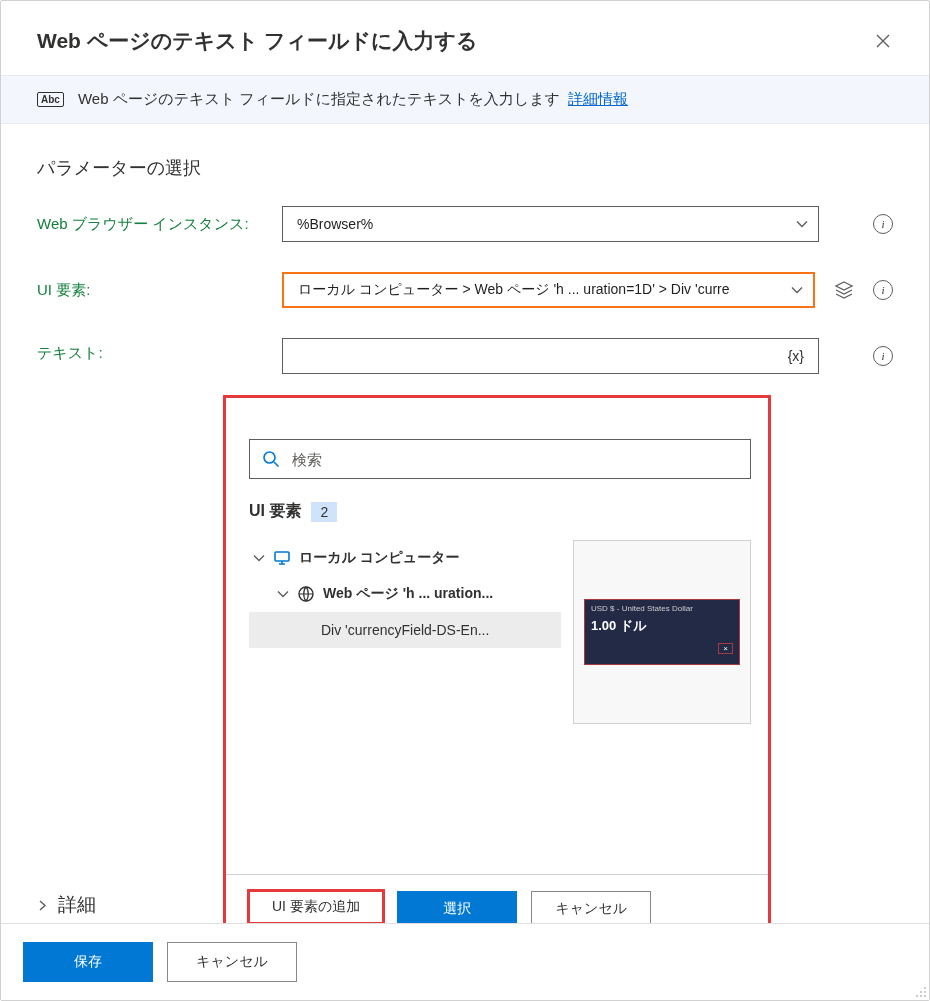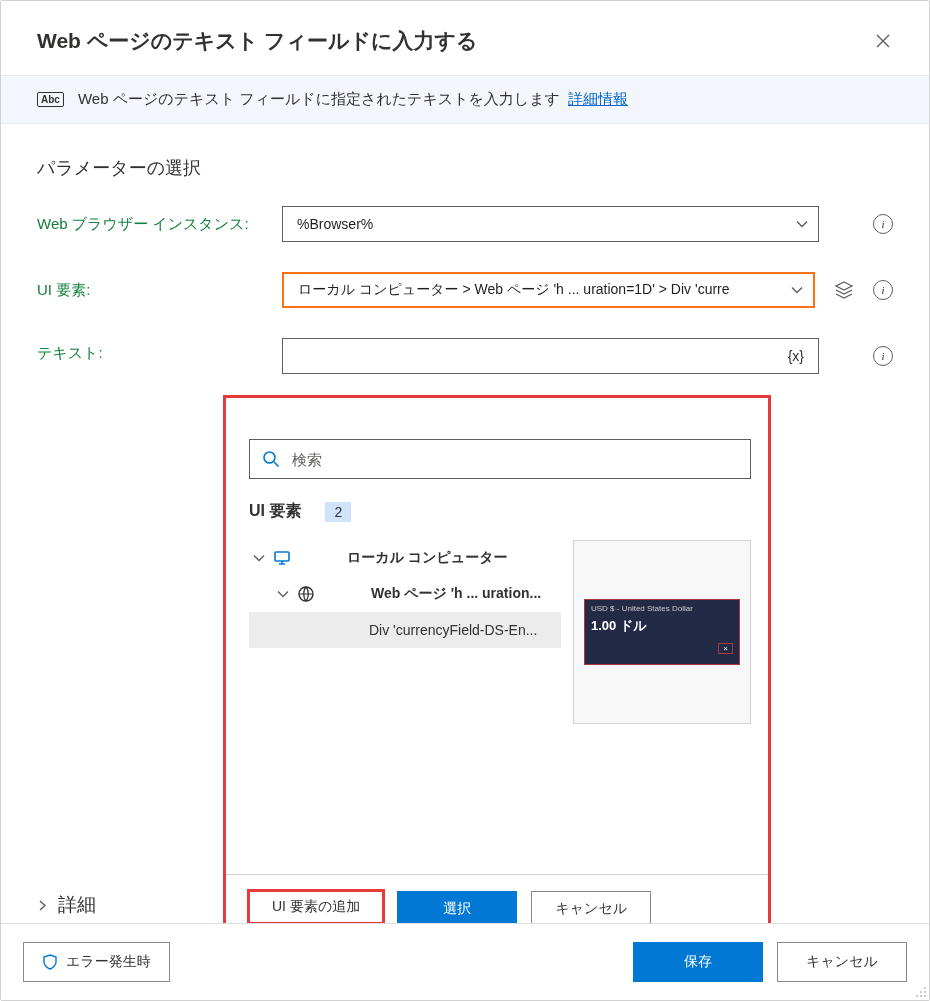--- a/index.html
+++ b/index.html
@@ -166,21 +166,21 @@
     border: none;
     outline: none;
     flex: 1;
     font-size: 15px;
     color: #323130;
     background: transparent;
   }
   .search-box input::placeholder { color: #605e5c; }
   .search-icon { width: 18px; height: 18px; color: #0078d4; }
   .ui-header-row {
-    display: flex; align-items: center; gap: 24px;
+    display: flex; align-items: center; gap: 10px;
     margin-bottom: 18px;
   }
   .ui-header-lbl { font-size: 16px; font-weight: 700; }
   .ui-count {
     background: #cfe4fa;
     padding: 2px 9px;
     font-size: 14px;
   }
   .tree-preview-row {
     display: flex;
@@ -197,21 +197,21 @@
     cursor: pointer;
     white-space: nowrap;
     overflow: hidden;
   }
   .tree-indent-1 { padding-left: 4px; }
   .tree-indent-2 { padding-left: 28px; }
   .tree-indent-3 { padding-left: 72px; }
   .tree-row.selected { background: #ececec; }
   .tree-chevron { width:12px; height:12px; color:#605e5c; flex-shrink:0;}
   .tree-icon { width:18px; height:18px; flex-shrink:0;}
-  .tree-label { overflow:hidden; text-overflow:ellipsis;margin-left:48px; }
+  .tree-label { overflow:hidden; text-overflow:ellipsis; }
   .preview {
     width: 178px;
     height: 184px;
     border: 1px solid #d1d1d1;
     background: #f8f8f8;
     display:flex; align-items:center; justify-content:center;
     flex-shrink:0;
   }
   .preview-inner {
     width: 156px;
@@ -417,26 +417,20 @@
         <div class="btn">キャンセル</div>
       </div>
 
     </div>
 
     <div class="popup-outline"></div>
 
   </div>
 
   <div class="footer">
-    <div class="btn-error">
-      <svg class="shield-icon" viewBox="0 0 16 16">
-          <path d="M8 1 L14 3 V8 C14 11 11 14 8 15 C5 14 2 11 2 8 V3 Z" fill="none" stroke="currentColor" stroke-width="1.4"></path>
-        </svg>
-      <span>エラー発生時</span>
-    </div>
     <div class="footer-right">
       <div class="btn btn-primary" style="height:40px;min-width:130px;">保存</div>
       <div class="btn" style="height:40px;min-width:130px;">キャンセル</div>
     </div>
   </div>
 
   <svg class="resize-grip" viewBox="0 0 14 14">
     <circle cx="12" cy="4" r="1" fill="currentColor"></circle>
     <circle cx="8" cy="8" r="1" fill="currentColor"></circle>
       <circle cx="12" cy="8" r="1" fill="currentColor"></circle>

